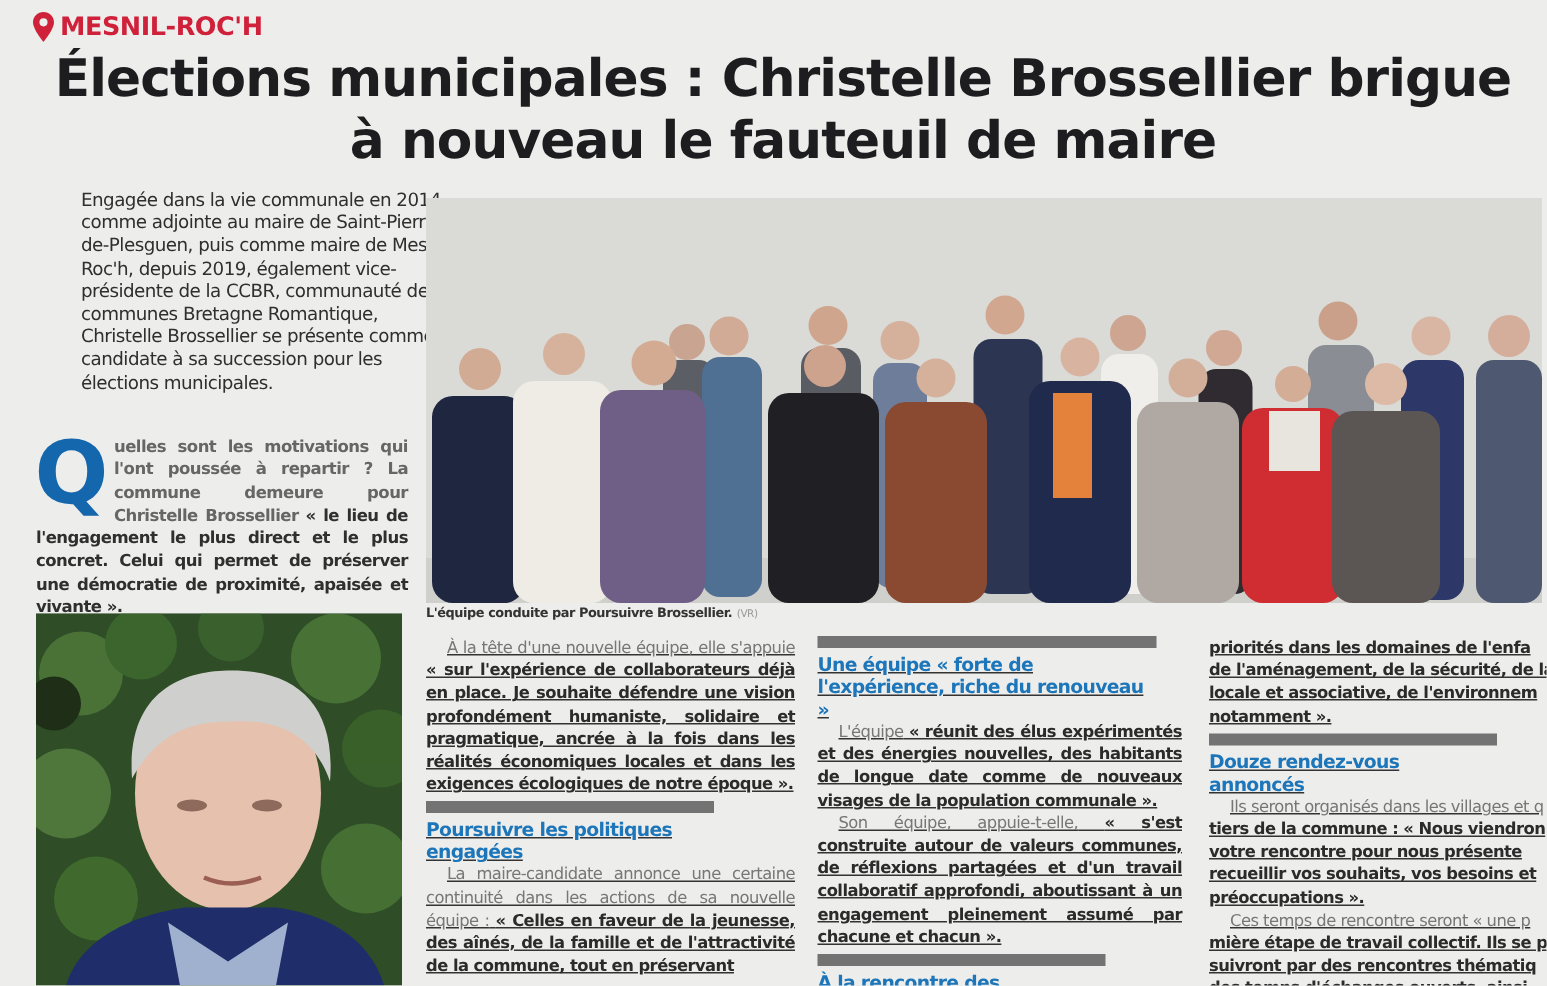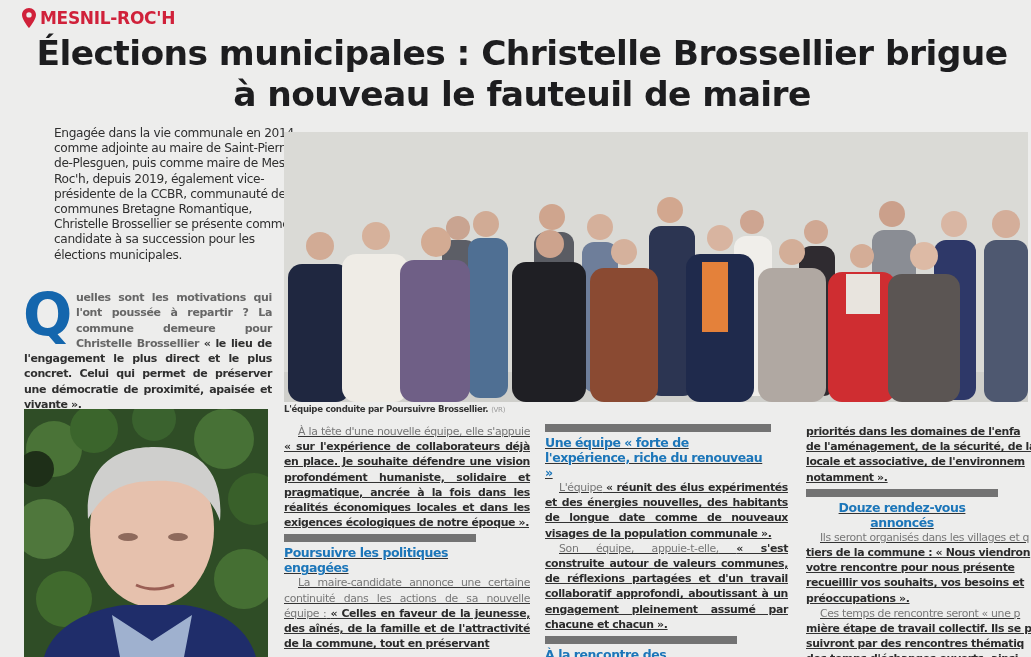--- a/index.html
+++ b/index.html
@@ -31,21 +31,21 @@
     .col { position: absolute; font-family: "DejaVu Sans", sans-serif; font-size: 10.9px; line-height: 15.2px; color: #333; letter-spacing: -0.35px; text-align: justify; text-decoration: underline; }
     .col p { text-indent: 14px; }
     .col .soft { color: #777; }
     .col .strong { color: #2b2b2b; font-weight: 600; }
     .col1 { left: 284px; top: 424px; width: 246px; }
     .col2 { left: 545px; top: 424px; width: 243px; }
     .col3 { left: 806px; top: 424px; width: 240px; }
 
     .subhead { margin-top: 4px; border-top: 8px solid #737373; padding-top: 3px; font-family: "DejaVu Sans", sans-serif; font-weight: bold; font-size: 12.5px; line-height: 15px; color: #1c76b9; letter-spacing: -0.45px; text-align: left; text-indent: 0; width: 192px; }
     .col2 .subhead.first { margin-top: 0; width: 226px; }
-    .col3 .subhead { width: 192px; text-align: center; }
+    .col3 .subhead { width: 192px; }
     .nowrap { white-space: nowrap; overflow: hidden; }
   </style>
 </head>
 <body>
 
 <div class="kicker">
   <svg viewBox="0 0 14 20">
     <path d="M7 0C3.1 0 0 3.1 0 6.9c0 4.8 7 13.1 7 13.1s7-8.3 7-13.1C14 3.1 10.9 0 7 0zm0 9.6a2.7 2.7 0 1 1 0-5.4 2.7 2.7 0 0 1 0 5.4z" fill="#d0213a"></path>
   </svg>
   <span class="kicker-text">MESNIL-ROC'H</span>

